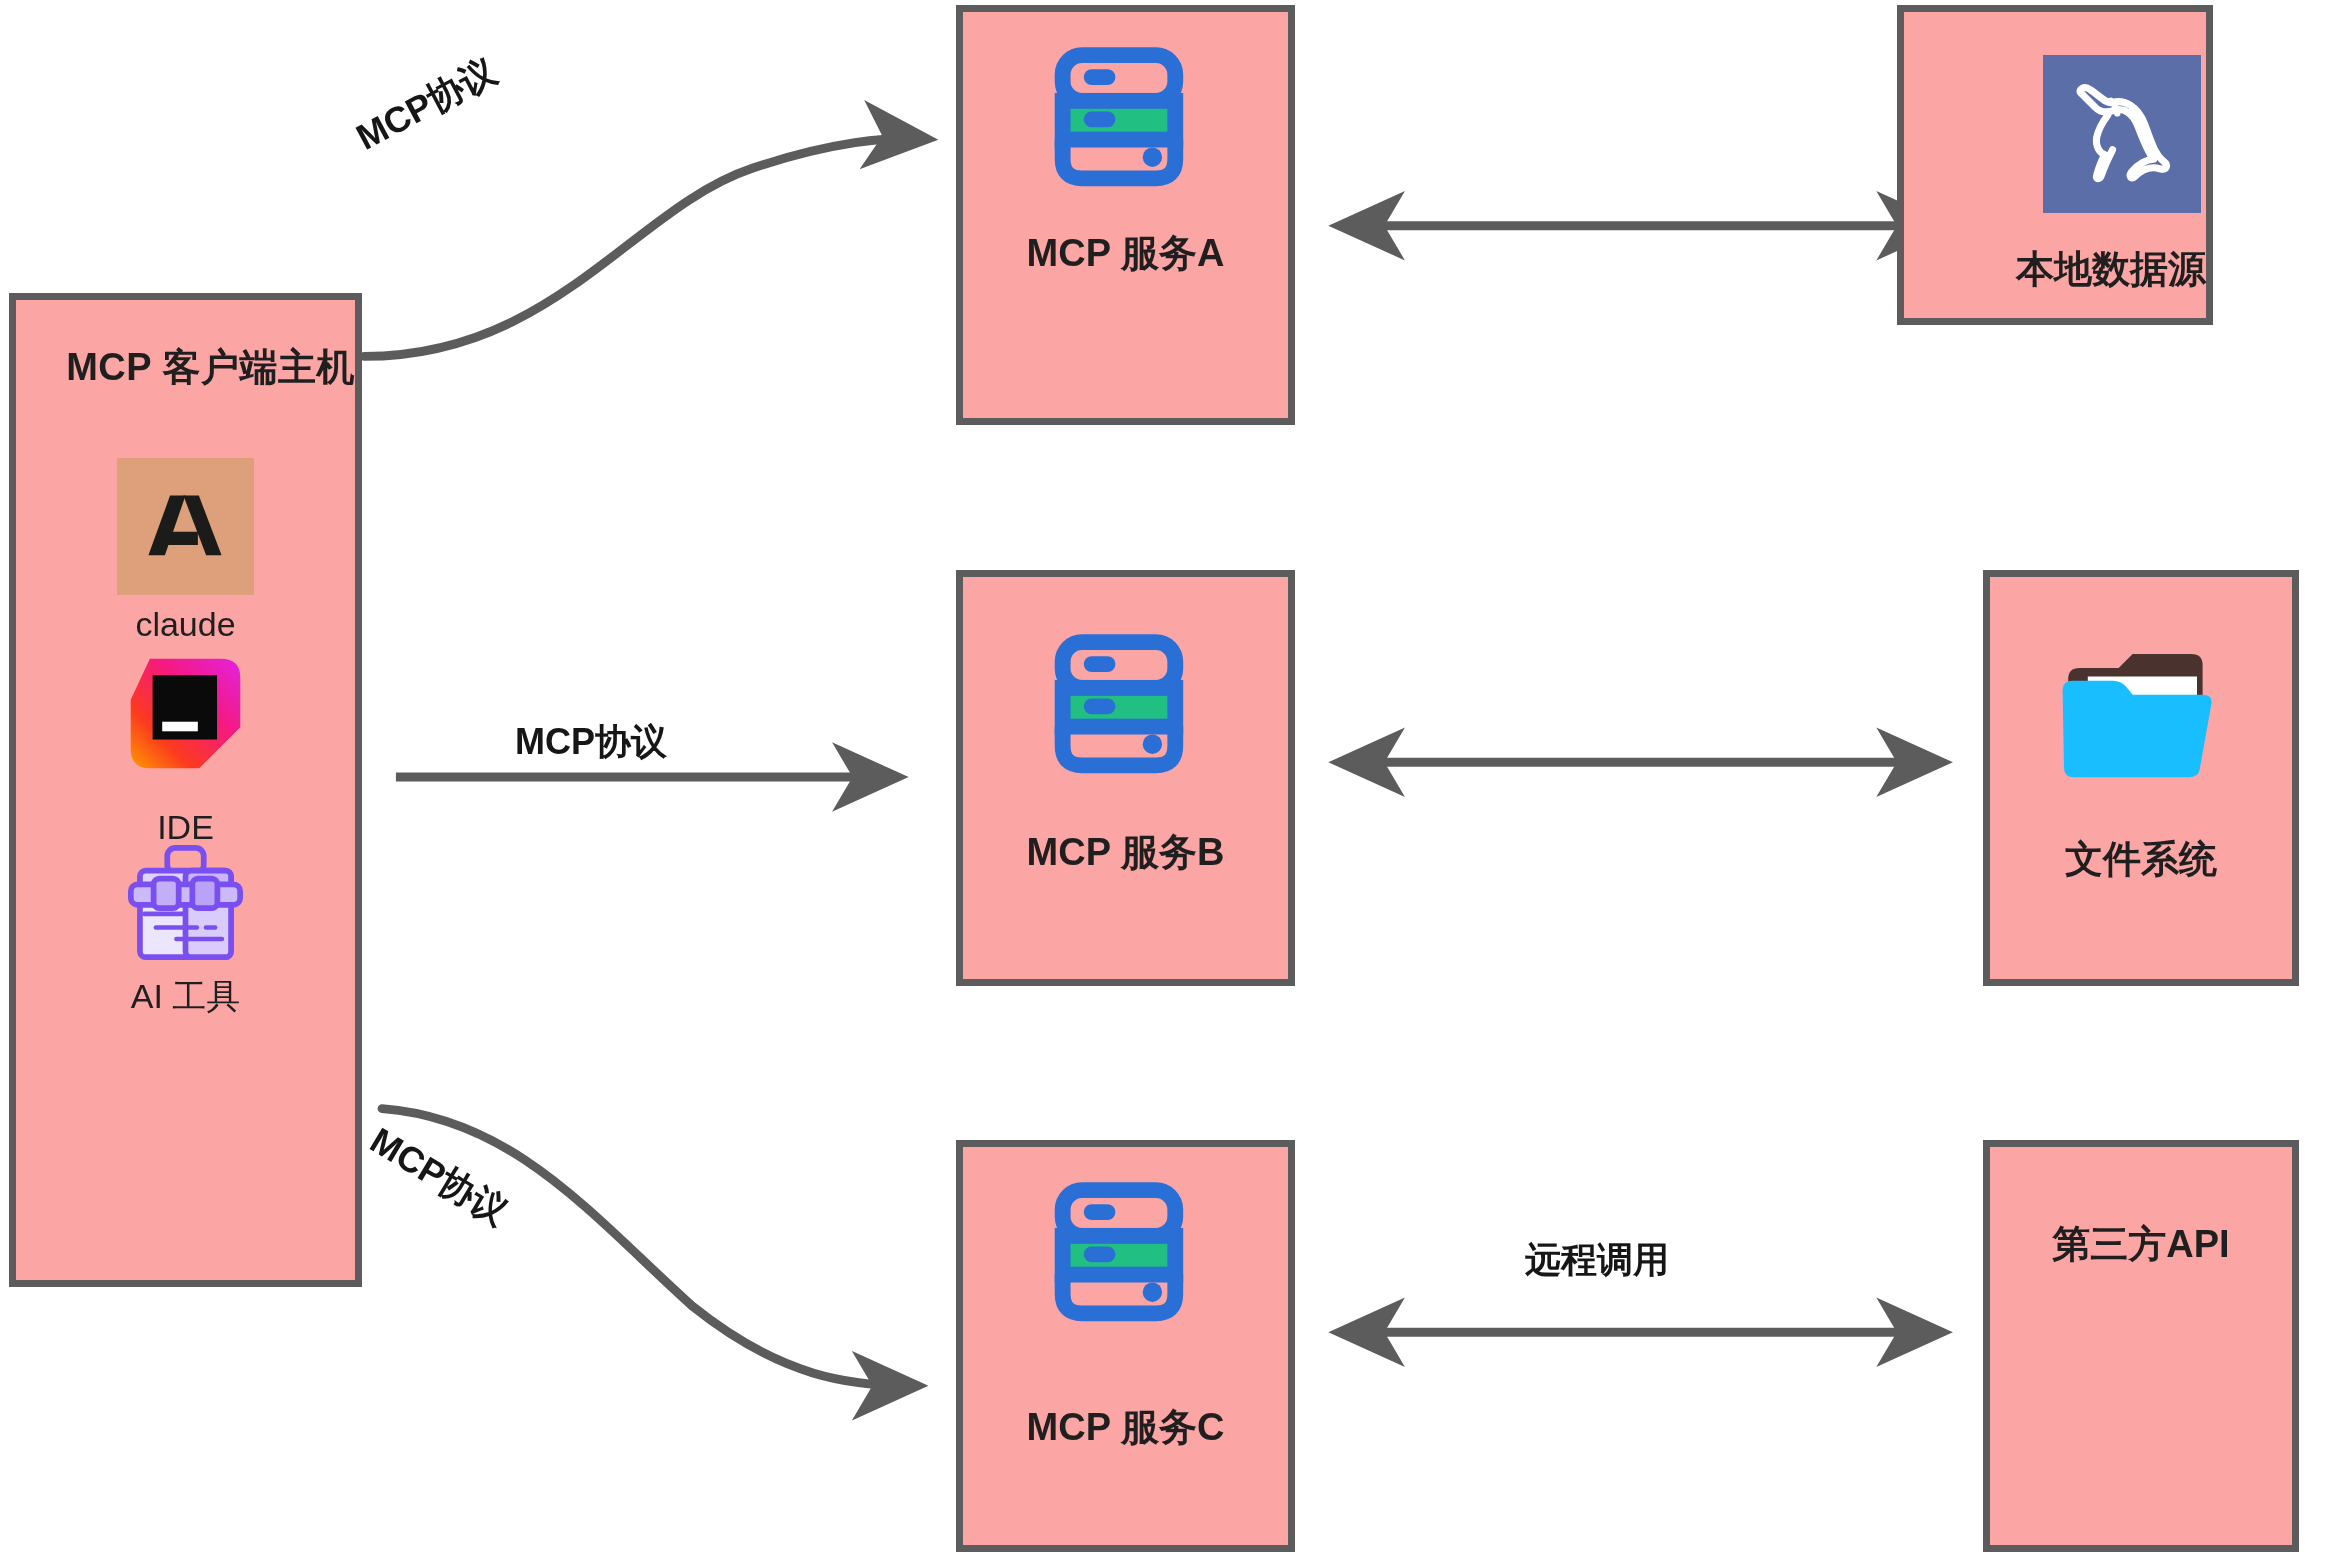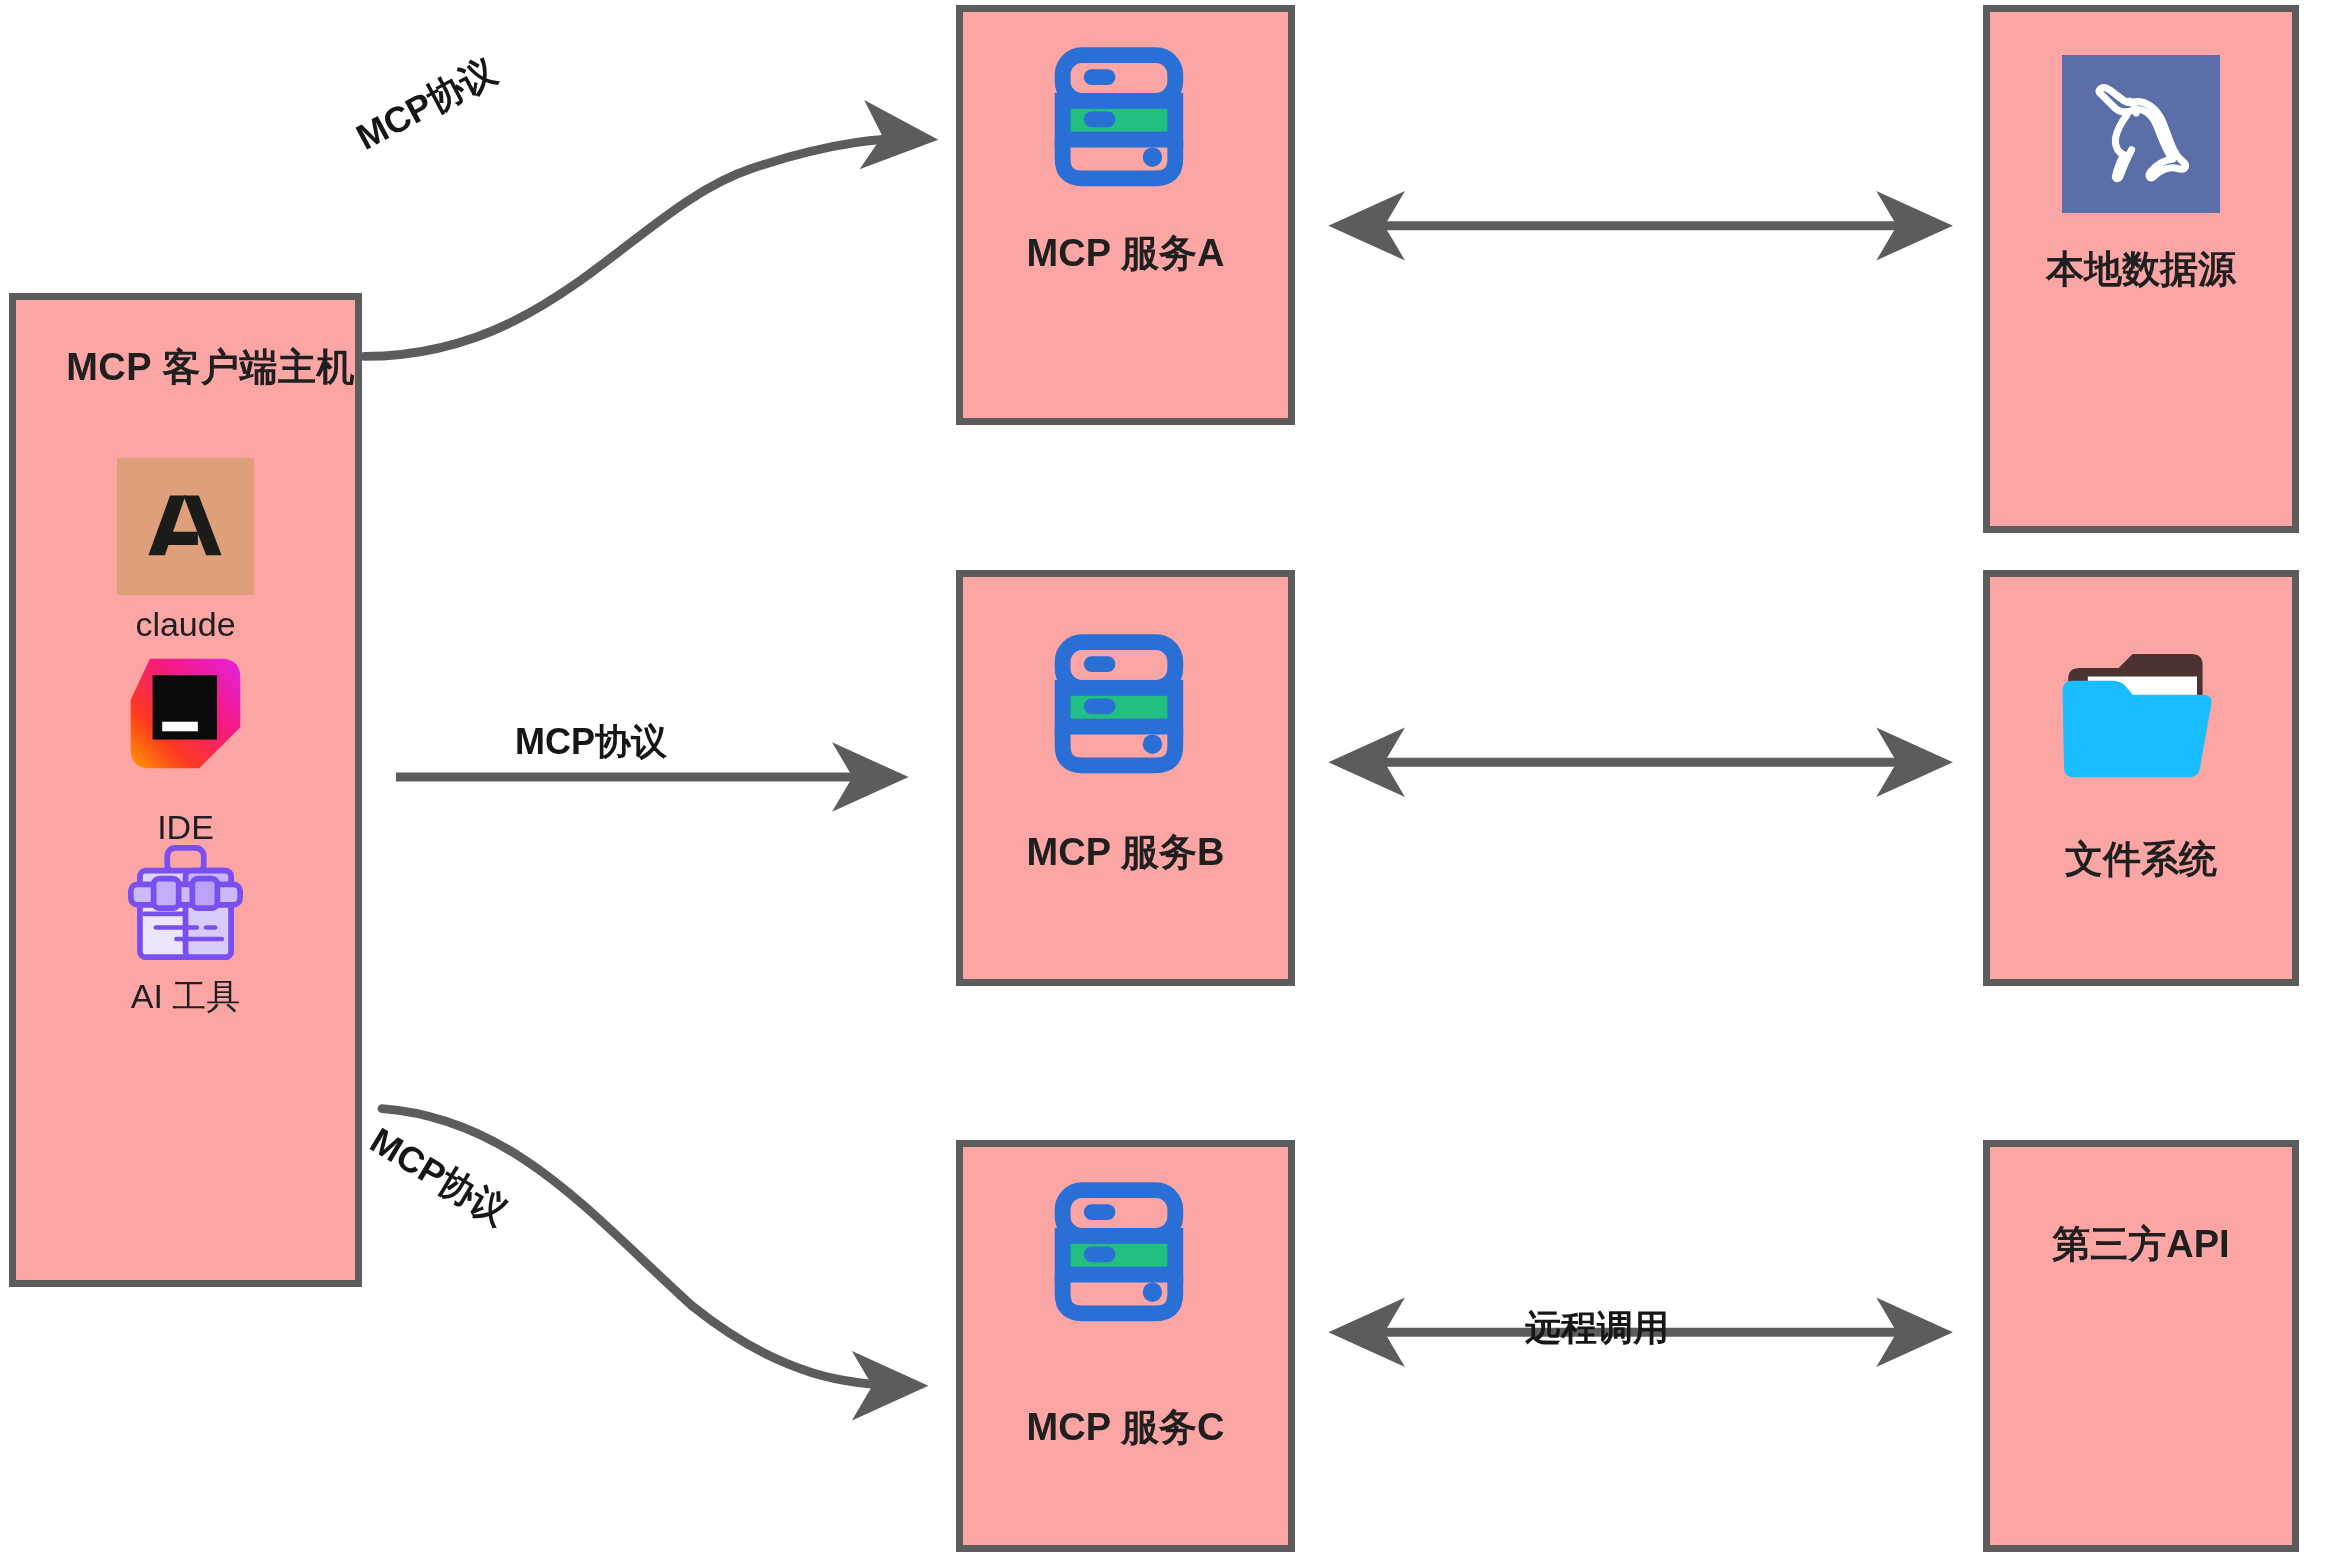--- a/index.html
+++ b/index.html
@@ -62,21 +62,21 @@
   }
   .node-label{
     font-size:38px;font-weight:bold;color:#1f1f1f;white-space:nowrap;
   }
   .server-icon{width:176px;height:176px;}
   .res-icon{width:168px;height:168px;display:flex;align-items:center;justify-content:center;}
 
   #srvA{left:956px;top:5px;width:339px;height:420px;}
   #srvB{left:956px;top:570px;width:339px;height:416px;align-items:center;}
   #srvC{left:956px;top:1140px;width:339px;height:412px;}
-  #resA{left:1983px;top:5px;width:316px;height:528px;}
+  #resA{left:1897px;top:5px;width:316px;height:320px;align-items:flex-end;}
   #resB{left:1983px;top:570px;width:316px;height:416px;}
   #resC{left:1983px;top:1140px;width:316px;height:412px;}
 
   #srvA .server-icon{margin-top:22px;}
   #srvA .node-label{margin-top:18px;}
   #srvB .server-icon{margin-top:44px;}
   #srvB .node-label{margin-top:30px;}
   #srvC .server-icon{margin-top:22px;}
   #srvC .node-label{margin-top:57px;}
 
@@ -92,21 +92,21 @@
   .edge-label{
     position:absolute;
     font-size:36px;
     font-weight:bold;
     color:#161616;
     white-space:nowrap;
   }
   #lbl-a{left:348px;top:119px;transform:rotate(-28deg);transform-origin:left top;}
   #lbl-b{left:515px;top:718px;}
   #lbl-c{left:386px;top:1117px;transform:rotate(31deg);transform-origin:left top;}
-  #lbl-remote{left:1525px;top:1304px;text-align:center;}
+  #lbl-remote{left:1525px;top:1236px;text-align:center;}
 </style>
 </head>
 <body>
 
 <div id="stage">
 
   <svg class="conn" viewBox="0 0 2358 1577">
     <defs>
       <marker id="arrowEnd" markerWidth="9" markerHeight="9" refX="6.6" refY="4.5" orient="auto" markerUnits="strokeWidth">
         <path d="M0,0.6 L8.6,4.5 L0,8.4 L2.3,4.5 Z" fill="#5b5c5b"></path>

